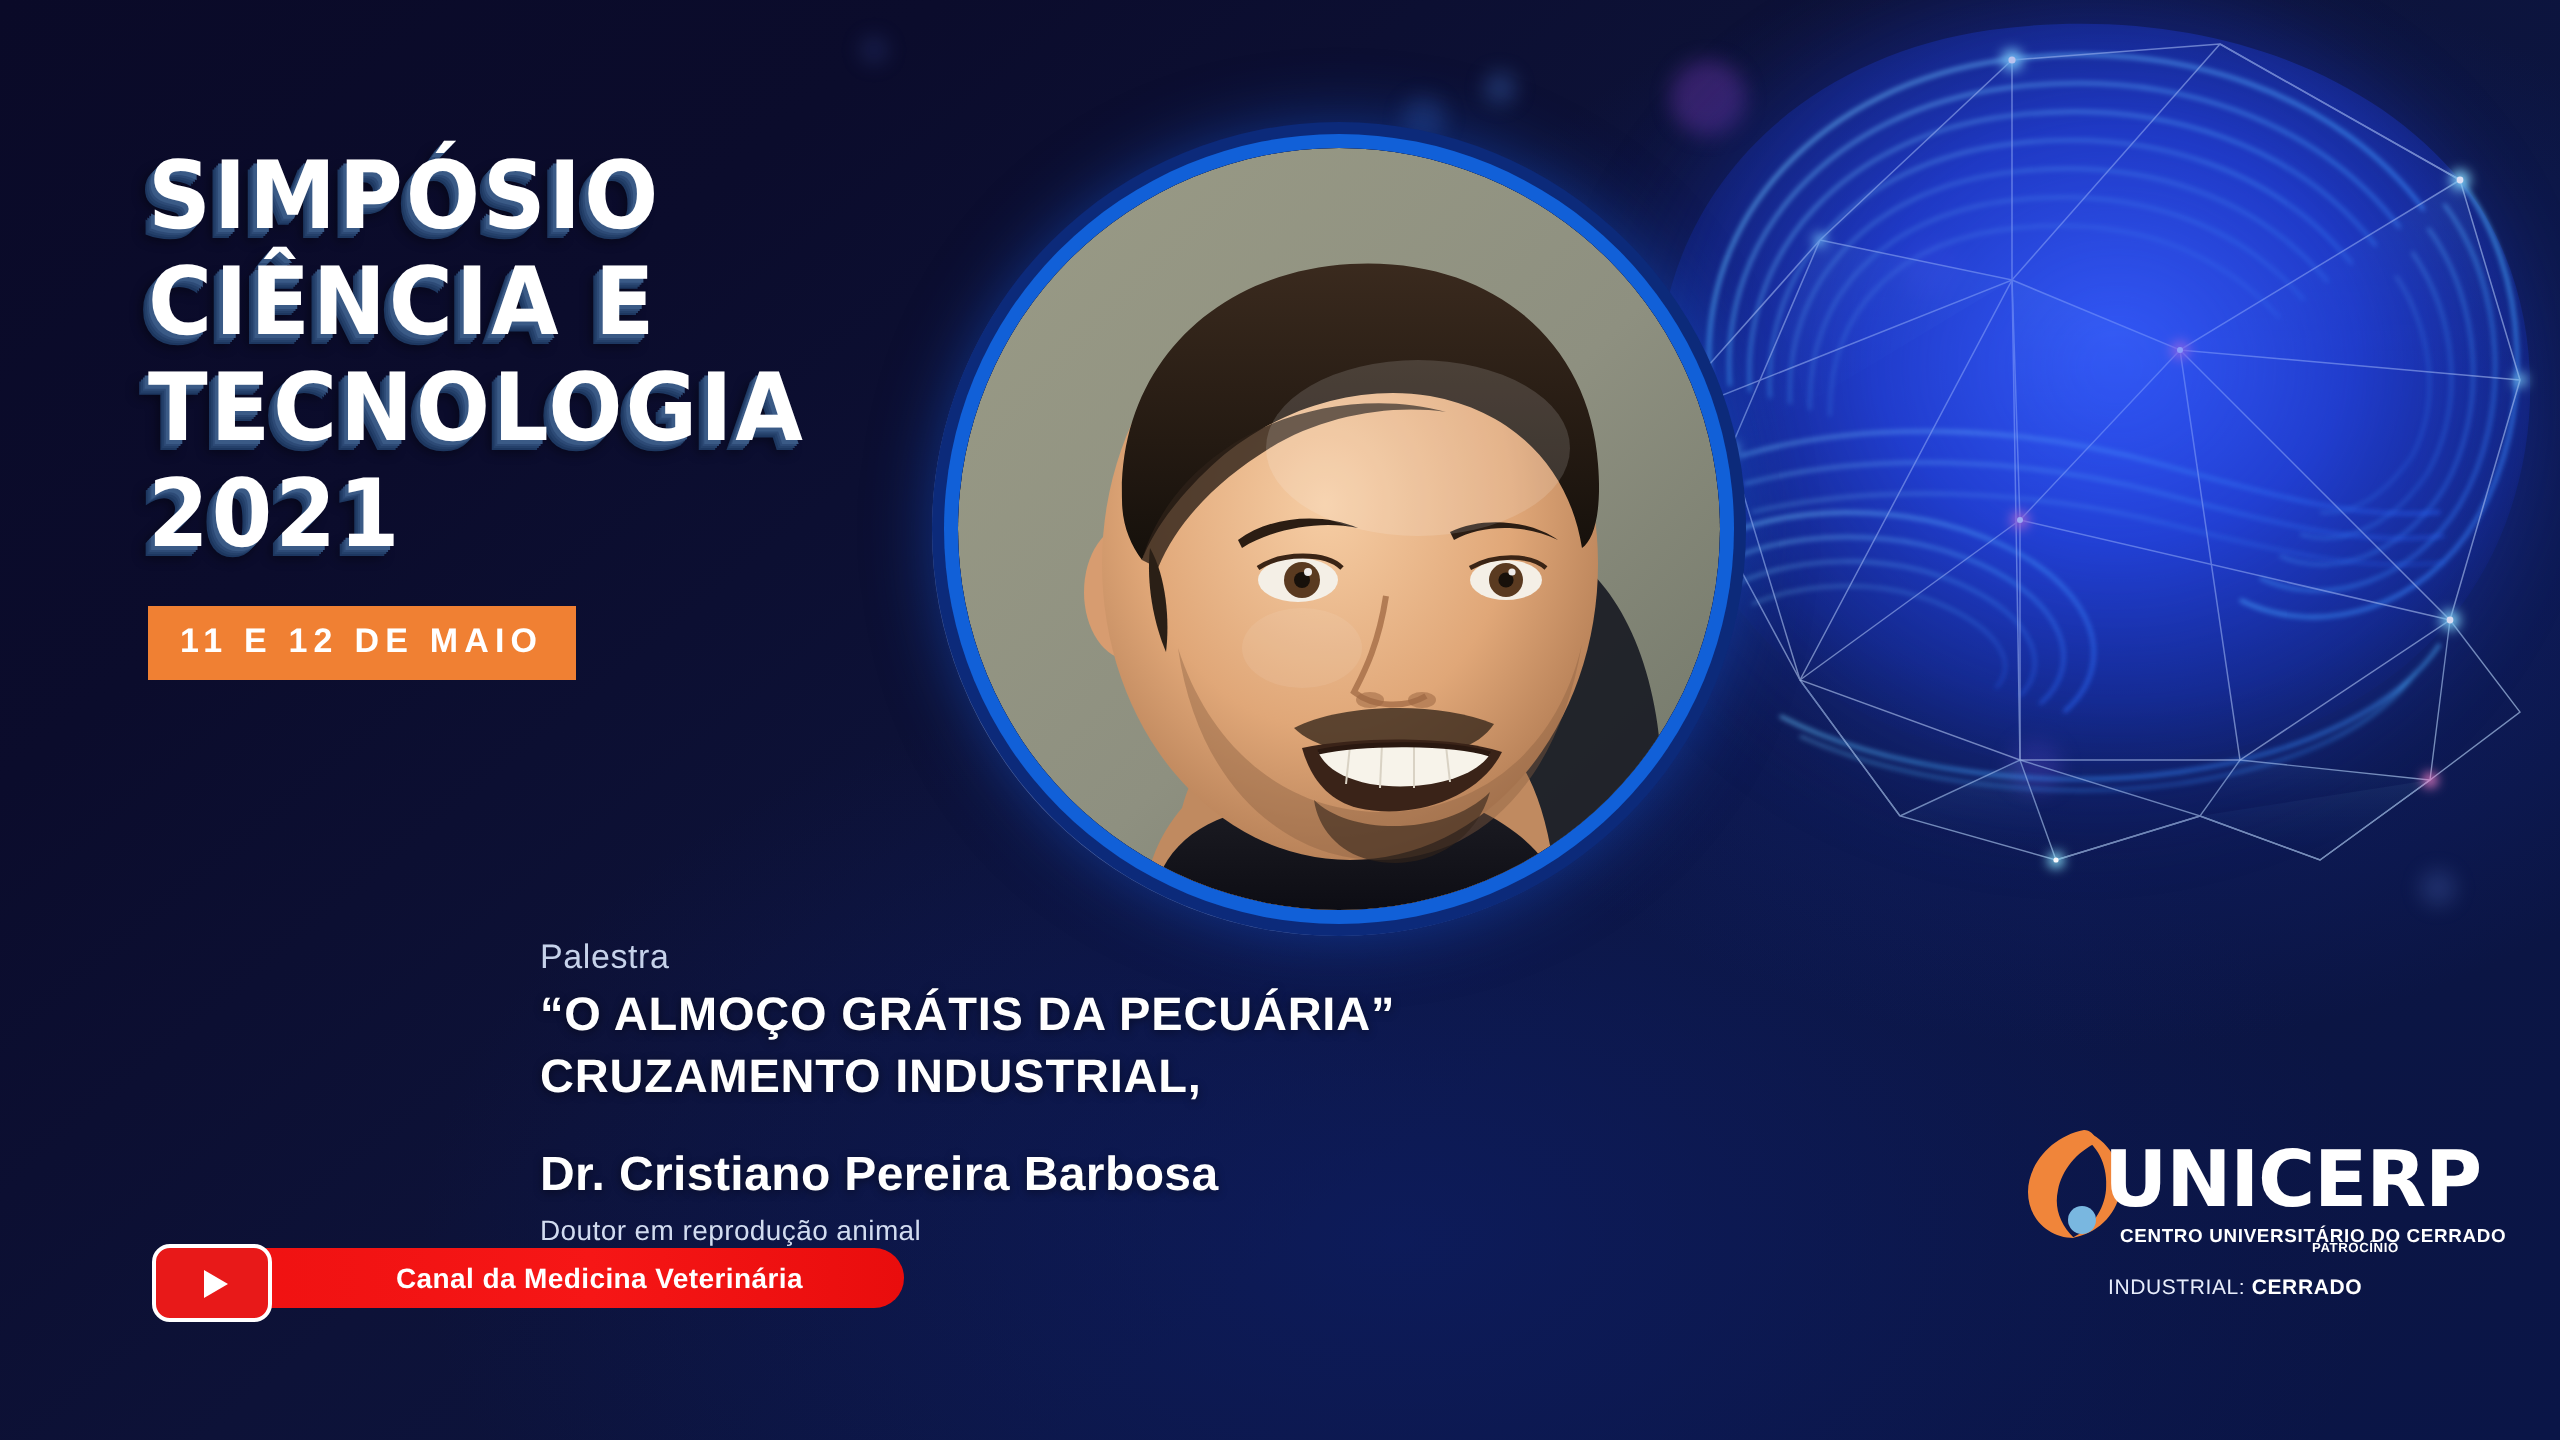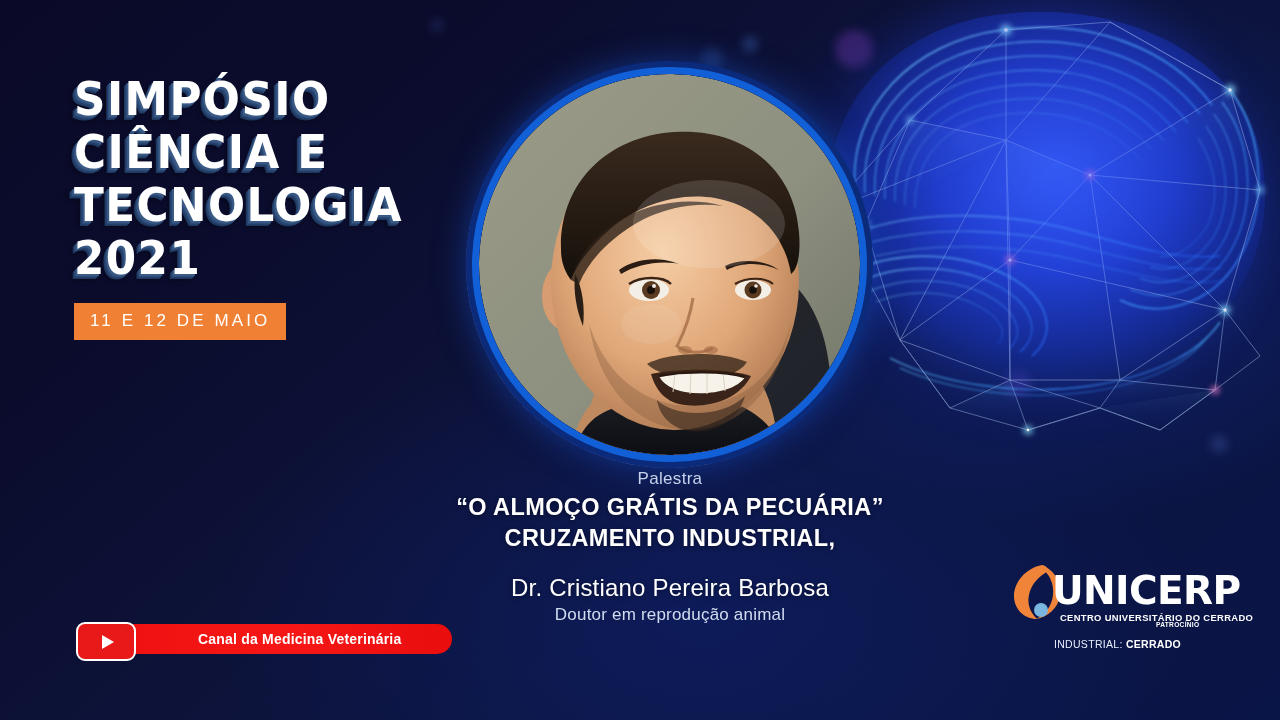--- a/index.html
+++ b/index.html
@@ -40,21 +40,21 @@
     transform-origin:left center;
     text-shadow:
       -2px 2px 0 #3a5a86,
       -3px 3px 0 #2d4a76,
       -4px 4px 0 #24406a,
       -5px 5px 0 #1d3760,
       -6px 6px 6px rgba(0,0,0,.45);
   }
   .date-badge{
     display:inline-block;margin-top:19px;background:#F08033;color:#ffffff;
-    font-size:17px;font-weight:400;letter-spacing:3.1px;
+    font-size:17px;font-weight:700;letter-spacing:3.1px;
     padding:8px 16px 9px 16px;
   }
 
   
   .portrait-outer{
     position:absolute;left:466px;top:62px;width:404px;height:404px;border-radius:50%;
     border:1px solid rgba(210,225,255,.45);
   }
   .portrait{
     position:absolute;left:479px;top:74px;width:381px;height:381px;border-radius:50%;
@@ -64,31 +64,31 @@
     box-shadow:
       0 0 0 7px #1160d8,
       0 0 0 13px #0c2a7a,
       0 0 34px 10px rgba(24,90,220,.55);
     overflow:hidden;
   }
   .photo{position:absolute;inset:0;border-radius:50%;overflow:hidden;}
   .photo svg{position:absolute;left:0;top:0;}
 
   
-  .captions{position:absolute;left:270px;top:468px;width:800px;text-align:center;}
+  .captions{position:absolute;left:270px;top:468px;width:800px;}
   .cap-palestra{font-size:17px;color:#c6d2ea;letter-spacing:.3px;line-height:22px;}
   .cap-topic{
     font-size:23.5px;font-weight:700;color:#ffffff;letter-spacing:.4px;line-height:27px;
     margin-top:4px;text-shadow:0 1px 5px rgba(0,0,0,.45);
   }
   .cap-speaker{
-    font-size:24px;font-weight:400;color:#ffffff;letter-spacing:.2px;line-height:28px;
+    font-size:24px;font-weight:700;color:#ffffff;letter-spacing:.2px;line-height:28px;
     margin-top:22px;text-shadow:0 1px 5px rgba(0,0,0,.45);
   }
-  .cap-role{font-size:17px;color:#d2dcf0;letter-spacing:.2px;line-height:22px;margin-top:2px;}
+  .cap-role{font-size:14px;color:#d2dcf0;letter-spacing:.2px;line-height:22px;margin-top:2px;}
 
   
   .yt{position:absolute;left:76px;top:624px;height:30px;display:flex;align-items:center;}
   .yt-pill{
     position:absolute;left:28px;top:0;height:30px;width:348px;border-radius:15px;
     background:linear-gradient(90deg,#ef1111 0%,#f61616 55%,#e90d0d 100%);
     display:flex;align-items:center;
   }
   .yt-label{
     position:relative;z-index:3;margin-left:94px;color:#ffffff;

